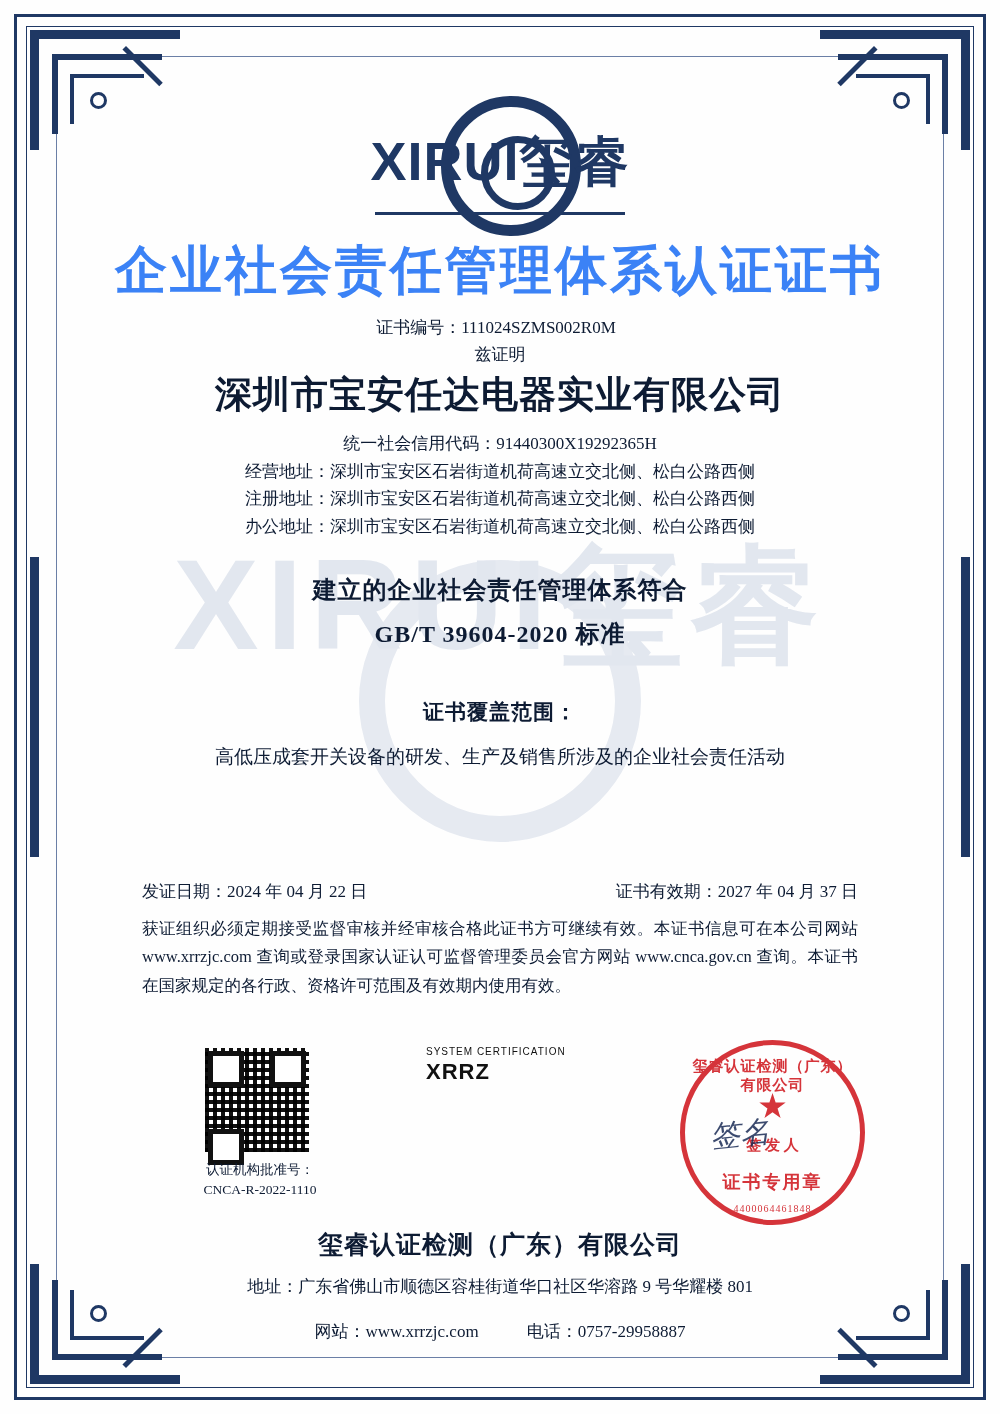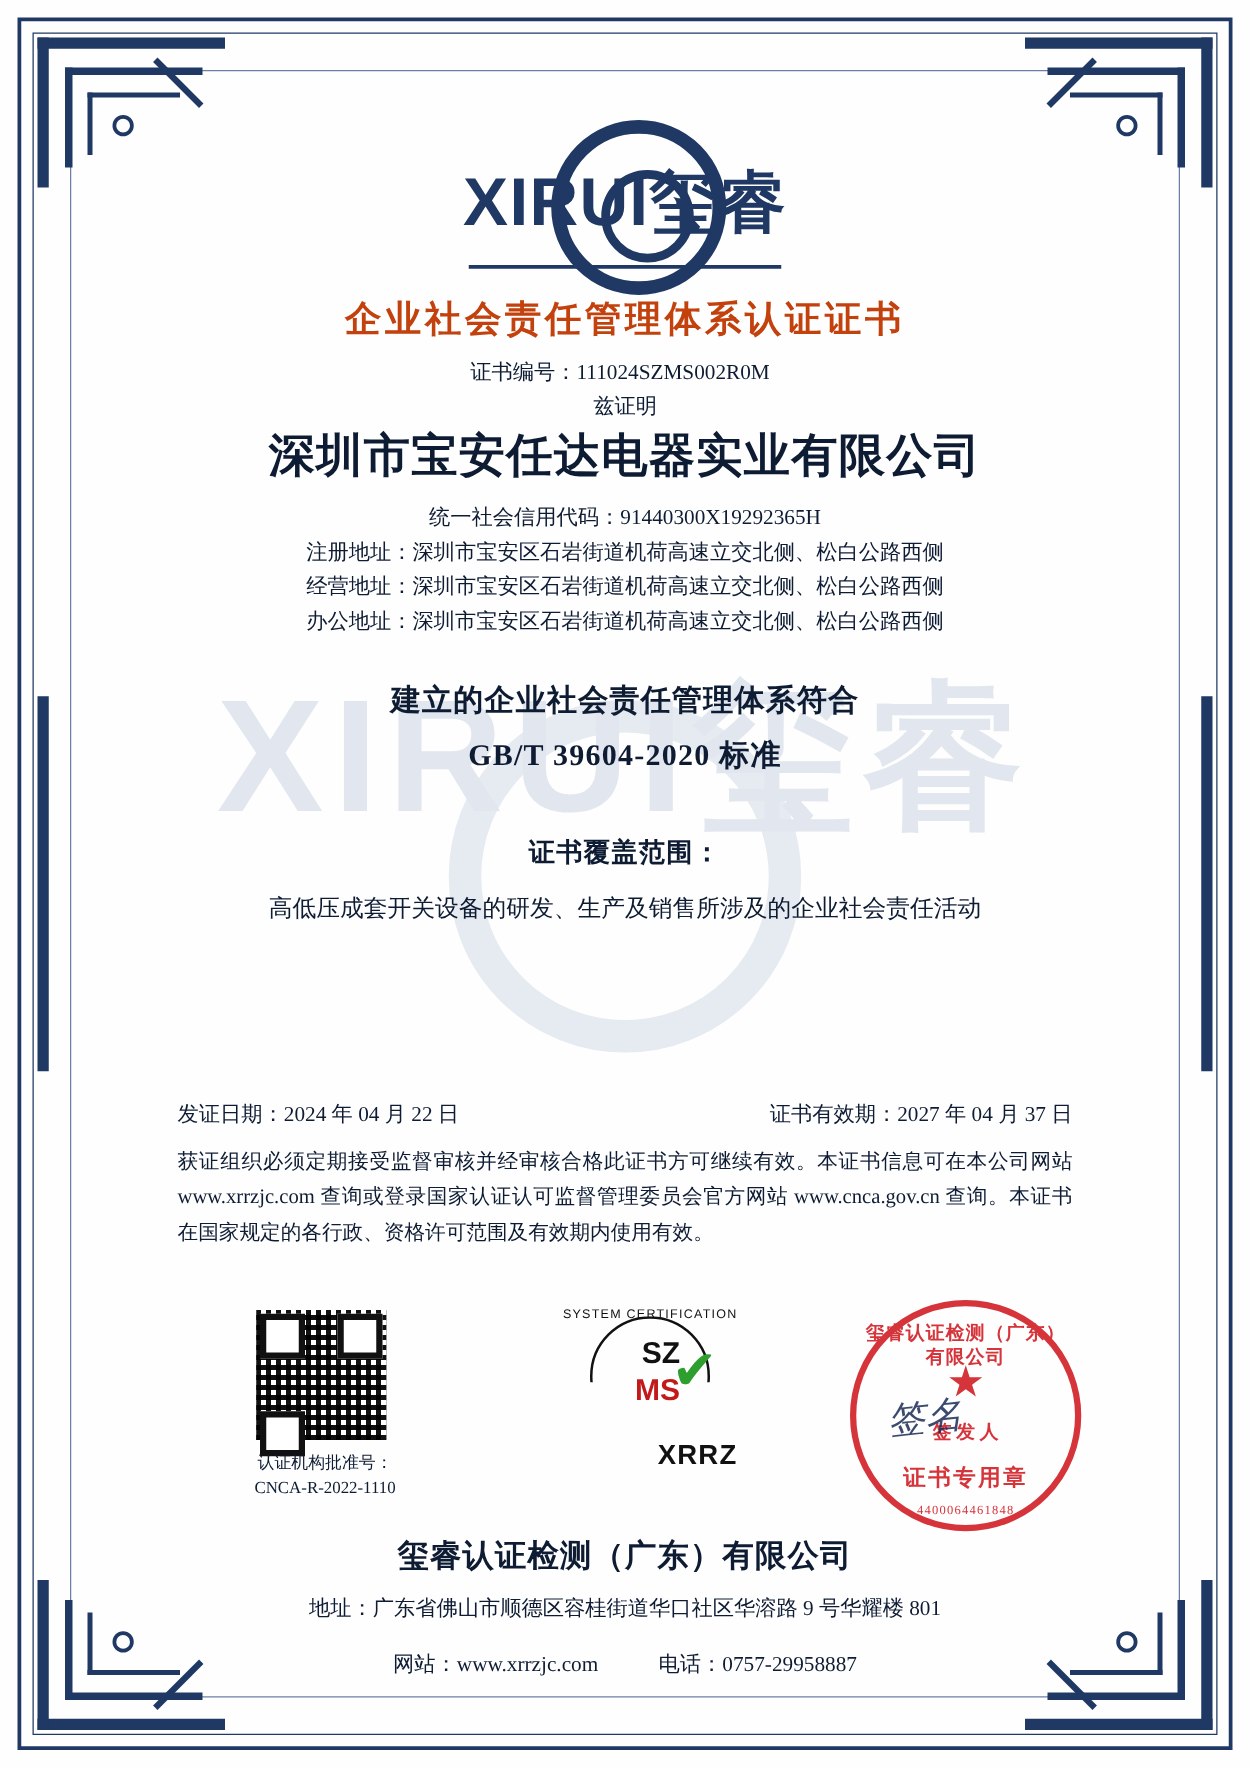--- a/index.html
+++ b/index.html
@@ -153,25 +153,25 @@
   }
   .logo-sub i {
     display: block;
     width: 250px;
     height: 3px;
     margin: 0 auto;
     background: #1f3864;
   }
 
   h1.cert-title {
-    font-size: 29px;
+    font-size: 52px;
     font-weight: 700;
     letter-spacing: 3px;
     margin: 16px 0 6px;
-    color: #c2410c;
+    color: #3b82f6;
   }
 
   .cert-no {
     text-align: center;
     font-size: 17px;
     margin: 10px 8px 4px 0;
   }
 
   .hereby {
     font-size: 17px;
@@ -279,24 +279,24 @@
     left: 120px;
     top: 120px;
     width: 140px;
     text-align: center;
     font-size: 13.5px;
     line-height: 1.45;
   }
 
   .sz-mark {
     position: absolute;
-    left: 380px;
+    left: 356px;
     top: 6px;
     width: 140px;
-    text-align: right;
+    text-align: left;
   }
   .sz-arc {
     font-size: 10px;
     letter-spacing: 1px;
     color: #111;
     font-family: "Liberation Sans", sans-serif;
   }
   .sz-circle {
     position: relative;
     width: 96px; height: 96px;
@@ -493,22 +493,22 @@
 
     <div class="cert-no">
       <span>证书编号：</span><span>111024SZMS002R0M</span>
     </div>
 
     <div class="hereby">兹证明</div>
 
     <div class="company">深圳市宝安任达电器实业有限公司</div>
 
     <div class="meta-line">统一社会信用代码：91440300X19292365H</div>
+    <div class="meta-line">经营地址：深圳市宝安区石岩街道机荷高速立交北侧、松白公路西侧</div>
     <div class="meta-line">注册地址：深圳市宝安区石岩街道机荷高速立交北侧、松白公路西侧</div>
-    <div class="meta-line">经营地址：深圳市宝安区石岩街道机荷高速立交北侧、松白公路西侧</div>
     <div class="meta-line">办公地址：深圳市宝安区石岩街道机荷高速立交北侧、松白公路西侧</div>
 
     <div class="standard-block">
       <div class="standard-line1">建立的企业社会责任管理体系符合</div>
       <div class="standard-line2">GB/T 39604-2020 标准</div>
     </div>
 
     <div class="scope-block">
       <div class="scope-title">证书覆盖范围：</div>
       <div class="scope-text">高低压成套开关设备的研发、生产及销售所涉及的企业社会责任活动</div>
@@ -527,26 +527,20 @@
 
     <div class="qr"></div>
     <div class="qr-corner3"></div>
     <div class="qr-caption">
       <div>认证机构批准号：</div>
       <div>CNCA-R-2022-1110</div>
     </div>
 
     <div class="sz-mark">
       <div class="sz-arc">SYSTEM CERTIFICATION</div>
-      <div class="sz-circle">
-        <div class="ring"></div>
-        <div class="sz-sz">SZ</div>
-        <div class="sz-ms">MS</div>
-        <div class="sz-check">✔</div>
-      </div>
       <div class="sz-label">XRRZ</div>
     </div>
 
     <div class="seal">
       <div class="seal-top">玺睿认证检测（广东）有限公司</div>
       <div class="seal-star">★</div>
       <div class="seal-mid">签 发 人</div>
       <div class="seal-bottom">证书专用章</div>
       <div class="seal-code">4400064461848</div>
     </div>

